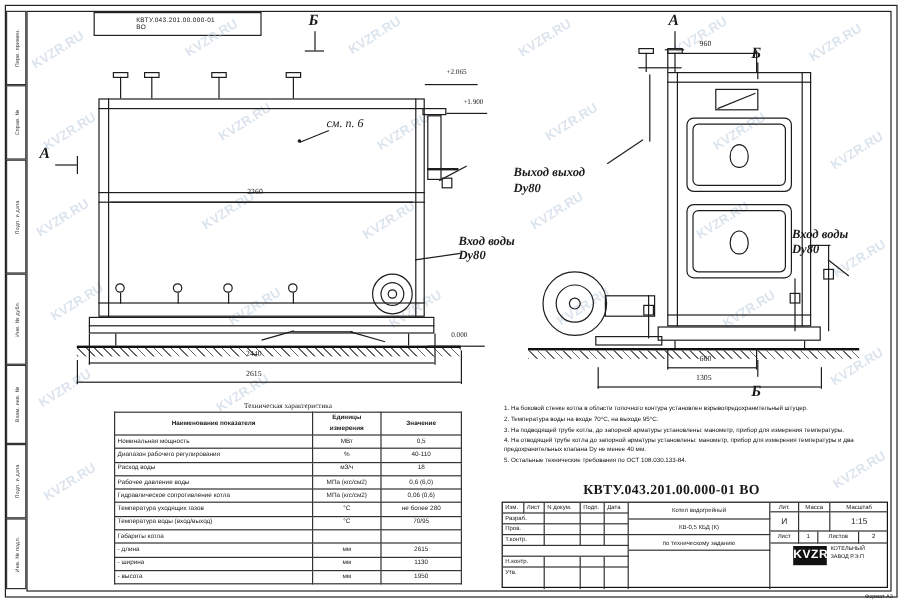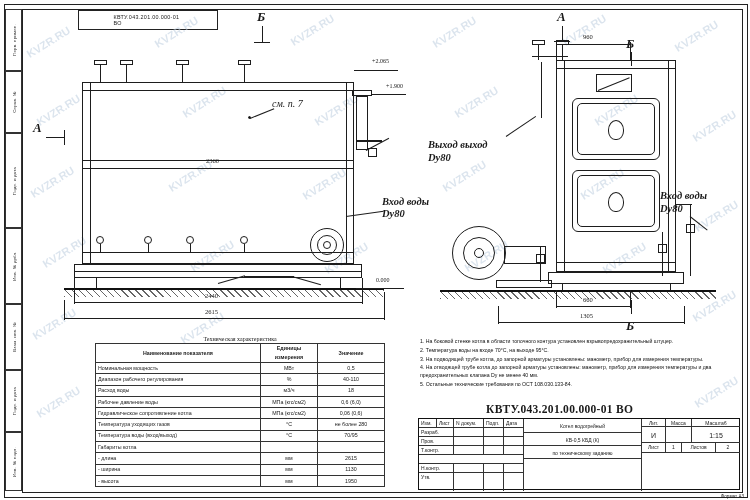--- a/index.html
+++ b/index.html
@@ -212,21 +212,21 @@
   <div class="ln hl" style="left:74px;top:302px;width:288px;"></div>
   <div class="ln vl" style="left:74px;top:278px;height:26px;"></div>
   <div class="ln vl" style="left:362px;top:278px;height:26px;"></div>
   <div class="lbl" style="left:205px;top:292px;font-size:6.5px;">2440</div>
 
   <div class="ln hl" style="left:64px;top:318px;width:320px;"></div>
   <div class="ln vl" style="left:64px;top:300px;height:20px;"></div>
   <div class="ln vl" style="left:384px;top:292px;height:28px;"></div>
   <div class="lbl" style="left:205px;top:308px;font-size:6.5px;">2615</div>
 
-  <div class="lbl ital" style="left:272px;top:98px;font-size:10px;">см. п. 7</div>
+  <div class="lbl ital" style="left:272px;top:98px;font-size:10px;">см. п. 6</div>
   <div class="ln" style="left:250px;top:118px;width:26px;height:1px;transform:rotate(-22deg);transform-origin:left center;"></div>
   <div class="circle" style="left:248px;top:116px;width:3px;height:3px;background:#111;"></div>
 
   <div class="lbl ital bold" style="left:382px;top:196px;font-size:10.5px;">Вход воды</div>
   <div class="lbl ital bold" style="left:382px;top:208px;font-size:10.5px;">Dу80</div>
   <div class="ln" style="left:346px;top:216px;width:38px;height:1px;transform:rotate(-8deg);transform-origin:left center;"></div>
 
   <div class="lbl secletter bold" style="left:557px;top:9px;">А</div>
   <div class="ln vl" style="left:562px;top:26px;height:15px;"></div>
   <div class="ln hl" style="left:554px;top:41px;width:16px;"></div>
@@ -428,17 +428,22 @@
     <div class="c" style="left:247px;top:8px;width:26px;height:16px;text-align:center;"></div>
     <div class="c nob" style="left:273px;top:8px;width:48px;height:16px;text-align:center;line-height:15px;font-size:7px;">1:15</div>
 
     <div class="c" style="left:223px;top:24px;width:24px;height:10px;text-align:center;">Лист</div>
     <div class="c" style="left:247px;top:24px;width:16px;height:10px;text-align:center;">1</div>
     <div class="c" style="left:263px;top:24px;width:34px;height:10px;text-align:center;">Листов</div>
     <div class="c nob" style="left:297px;top:24px;width:24px;height:10px;text-align:center;">2</div>
 
     <div class="c nob nobb" style="left:223px;top:34px;width:98px;height:38px;"></div>
 
+    <div id="logo">
+      <div class="logobox">KVZR</div>
+      <div class="logotxt">КОТЕЛЬНЫЙ</div>
+      <div class="logotxt" style="top:8px;">ЗАВОД Р.Э.П</div>
+    </div>
   </div>
 
   <div id="formatlbl">Формат  А3</div>
 
 </div>
 
 </body></html>

